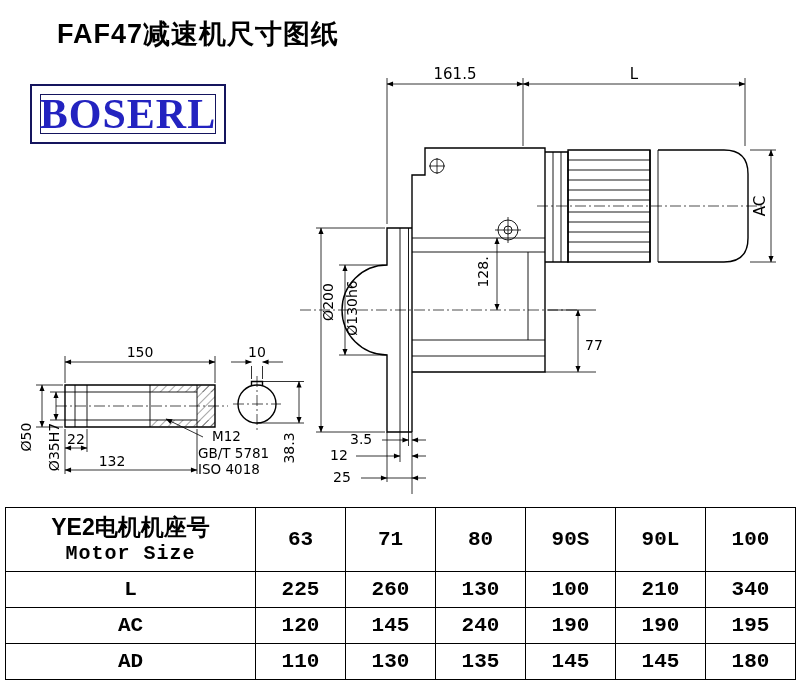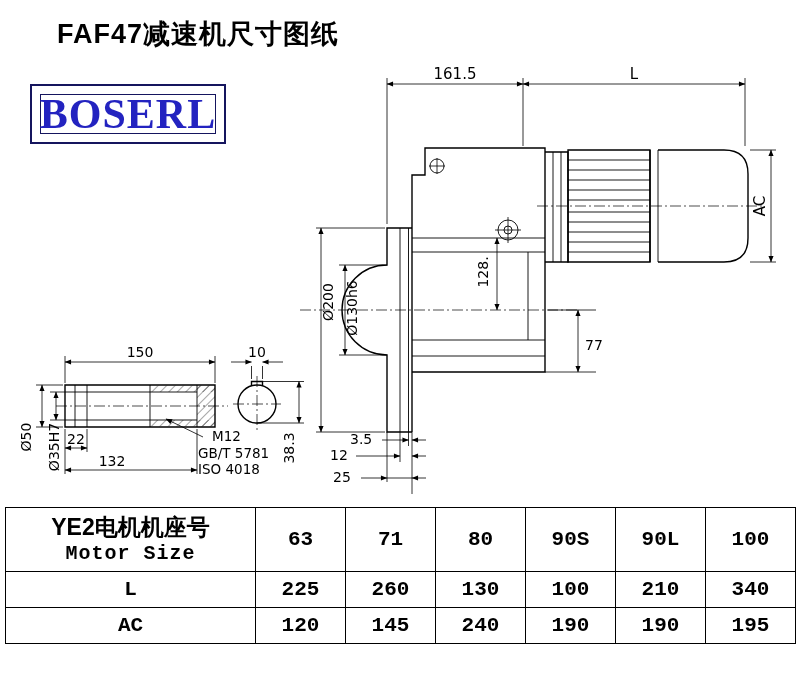--- a/index.html
+++ b/index.html
@@ -210,14 +210,23 @@
     </tr>
     <tr class="row">
       <td class="num">AC</td>
       <td class="num">120</td>
       <td class="num">145</td>
       <td class="num">240</td>
       <td class="num">190</td>
       <td class="num">190</td>
       <td class="num">195</td>
     </tr>
+    <tr class="row">
+      <td class="num">AD</td>
+      <td class="num">110</td>
+      <td class="num">130</td>
+      <td class="num">135</td>
+      <td class="num">145</td>
+      <td class="num">145</td>
+      <td class="num">180</td>
+    </tr>
   </tbody>
 </table>
 
 </body></html>

